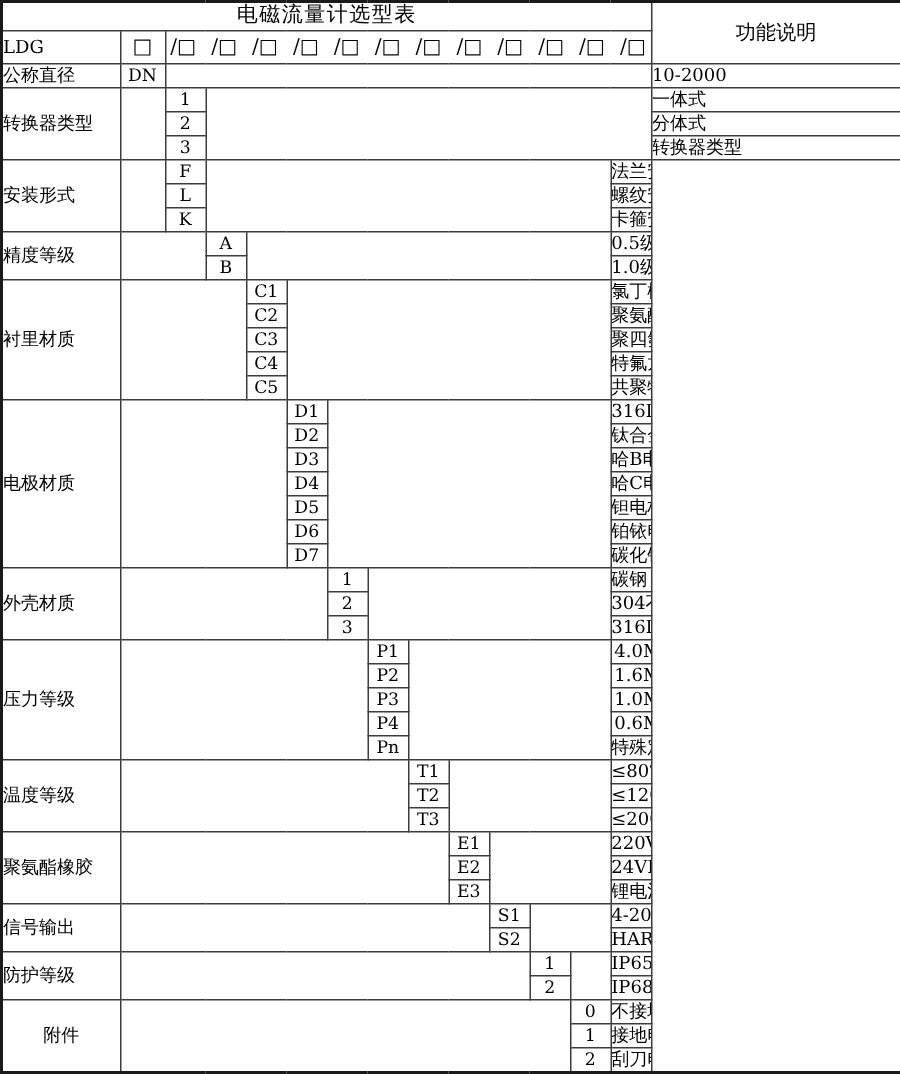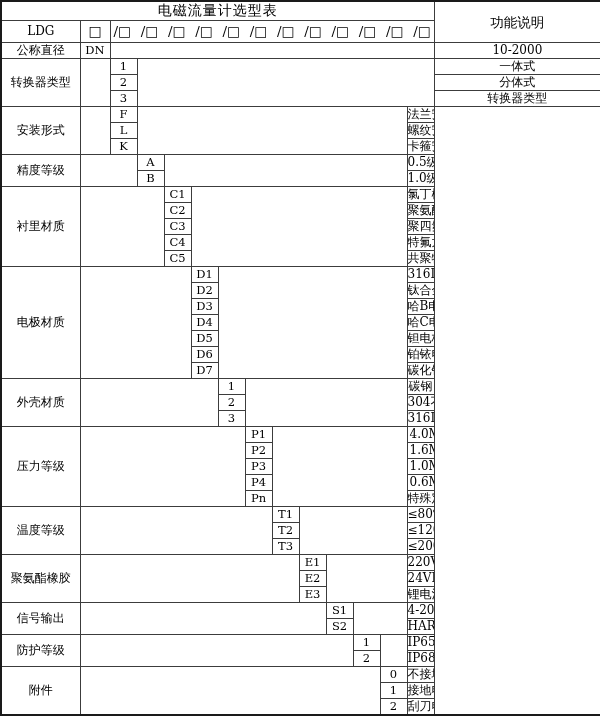--- a/index.html
+++ b/index.html
@@ -16,31 +16,31 @@
   table.sel td {
     border: 1px solid #3c3c3c;
     padding: 0; line-height: 1.05;
     overflow: hidden; white-space: nowrap;
     vertical-align: middle;
   }
   tr.r-title { height: 19px; padding-left: 48px; }
   tr.r-model { height: 22px; }
   td.title-cell { text-align: center; font-size: 14px; letter-spacing: 1px; }
   td.func-header { text-align: center; font-size: 13.5px; margin-top: 24px; }
-  td.cat { text-align: center; padding-left: 5px; }
+  td.cat { text-align: left; padding-left: 5px; }
   td.cat.center { text-align: center; padding-left: 0; margin-left: 16px; }
   td.code { text-align: center; font-size: 11.5px; margin-top: 45px; }
   td.box-cell { text-align: center; font-size: 14px; }
   td.slots-cell { border-left: 1px solid #3c3c3c; }
   .slots {
     display: flex; justify-content: space-between; align-items: center;
     padding: 0 3px; height: 100%; font-size: 13.5px;
   }
   .slot { display: inline-block; }
-  td.desc { text-align: center; font-size: 12px; }
+  td.desc { font-size: 12px; }
   td.desc.left { text-align: left; padding-left: 2px; }
   td.spacer { background: #fff; }
 </style>
 </head>
 <body>
 
 <div id="wrap">
   <table class="sel" id="selection-table">
     <colgroup id="cols">
         <col style="width: 79px;">

